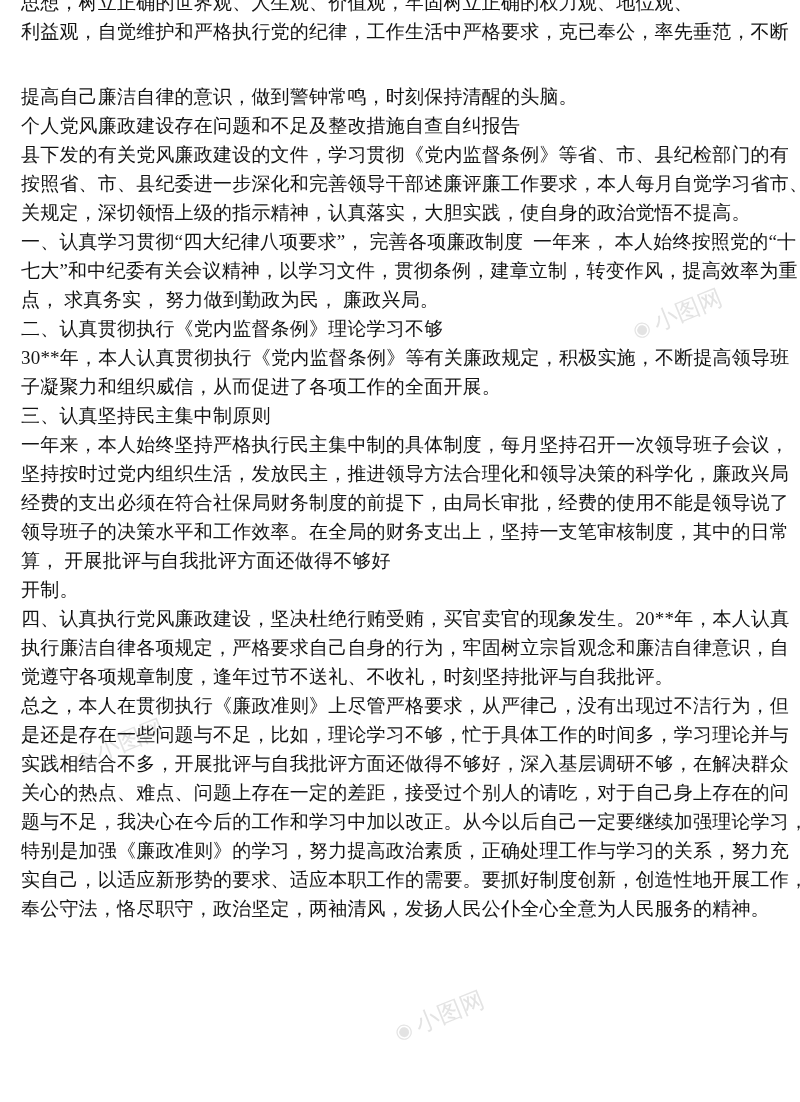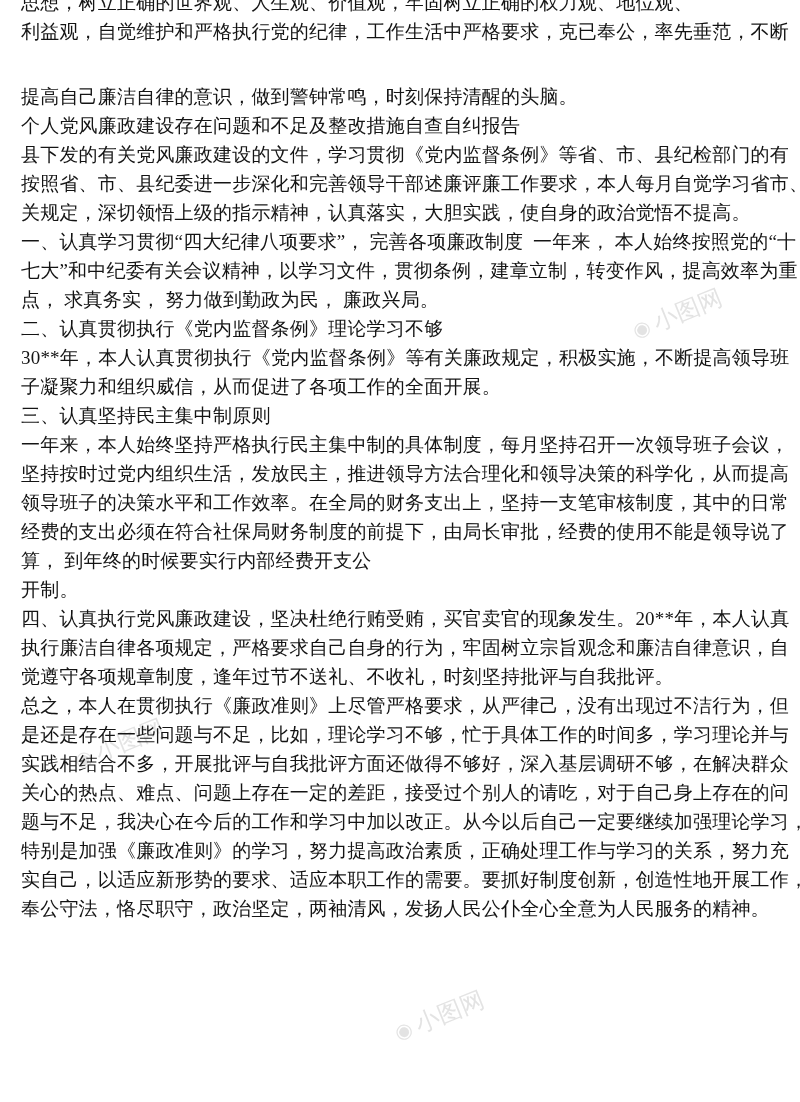--- a/index.html
+++ b/index.html
@@ -80,24 +80,24 @@
       <div class="line">点， 求真务实， 努力做到勤政为民， 廉政兴局。</div>
     </div>
     <div class="paragraph">
       <div class="line">二、认真贯彻执行《党内监督条例》理论学习不够</div>
       <div class="line">30**年，本人认真贯彻执行《党内监督条例》等有关廉政规定，积极实施，不断提高领导班</div>
       <div class="line">子凝聚力和组织威信，从而促进了各项工作的全面开展。</div>
     </div>
     <div class="paragraph">
       <div class="line">三、认真坚持民主集中制原则</div>
       <div class="line">一年来，本人始终坚持严格执行民主集中制的具体制度，每月坚持召开一次领导班子会议，</div>
-      <div class="line">坚持按时过党内组织生活，发放民主，推进领导方法合理化和领导决策的科学化，从而提高</div>
+      <div class="line">坚持按时过党内组织生活，发放民主，推进领导方法合理化和领导决策的科学化，廉政兴局</div>
+      <div class="line">经费的支出必须在符合社保局财务制度的前提下，由局长审批，经费的使用不能是领导说了</div>
       <div class="line">领导班子的决策水平和工作效率。在全局的财务支出上，坚持一支笔审核制度，其中的日常</div>
-      <div class="line">经费的支出必须在符合社保局财务制度的前提下，由局长审批，经费的使用不能是领导说了</div>
-      <div class="line">算， 到年终的时候要实行内部经费开支公</div>
+      <div class="line">算， 开展批评与自我批评方面还做得不够好</div>
       <div class="line">开制。</div>
     </div>
     <div class="paragraph">
       <div class="line">四、认真执行党风廉政建设，坚决杜绝行贿受贿，买官卖官的现象发生。20**年，本人认真</div>
       <div class="line">执行廉洁自律各项规定，严格要求自己自身的行为，牢固树立宗旨观念和廉洁自律意识，自</div>
       <div class="line">觉遵守各项规章制度，逢年过节不送礼、不收礼，时刻坚持批评与自我批评。</div>
     </div>
     <div class="paragraph">
       <div class="line">总之，本人在贯彻执行《廉政准则》上尽管严格要求，从严律己，没有出现过不洁行为，但</div>
       <div class="line">是还是存在一些问题与不足，比如，理论学习不够，忙于具体工作的时间多，学习理论并与</div>

